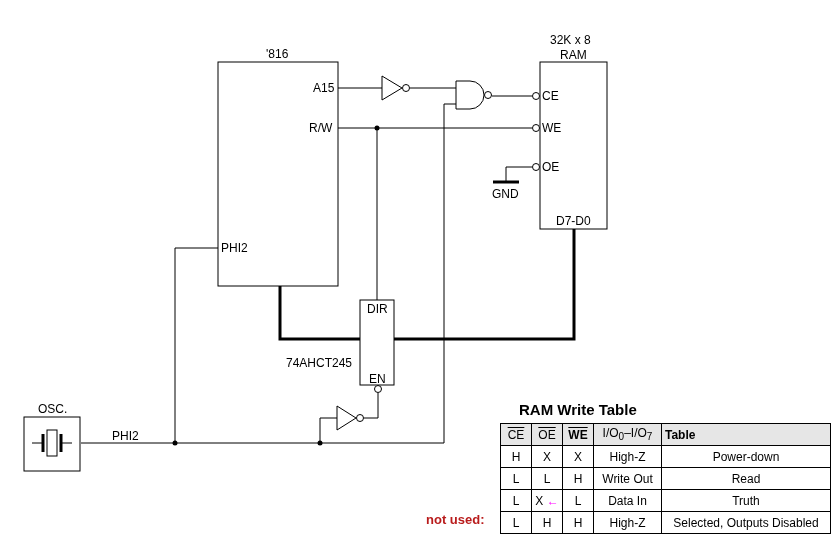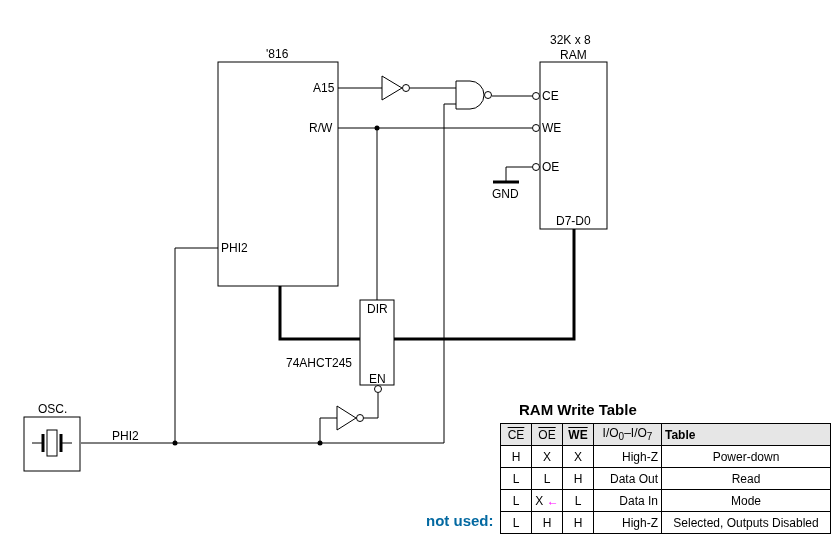--- a/index.html
+++ b/index.html
@@ -3,28 +3,28 @@
   <meta charset="utf-8">
   <style>
     html, body { margin: 0; padding: 0; background: #ffffff; }
     body { width: 839px; height: 543px; position: relative; overflow: hidden; font-family: "Liberation Sans", sans-serif; }
     svg { position: absolute; left: 0; top: 0; }
     .lbl { font-family: "Liberation Sans", sans-serif; font-size: 12px; fill: #000; }
     .wire { stroke: #000; stroke-width: 1; fill: none; }
     .bus { stroke: #000; stroke-width: 3; fill: none; }
     .box { stroke: #000; stroke-width: 1; fill: #fff; }
     #truth-title { position: absolute; left: 519px; top: 401px; font-size: 15px; font-weight: bold; color: #000; font-family: "Liberation Sans", sans-serif; }
-    #not-used { position: absolute; left: 426px; top: 512px; font-size: 15px; font-weight: bold; color: #0369a1; font-family: "Liberation Sans", sans-serif; }
+    #not-used { position: absolute; left: 426px; top: 512px; font-size: 13px; font-weight: bold; color: #b91c1c; font-family: "Liberation Sans", sans-serif; }
     table.tt { position: absolute; left: 500px; top: 423px; border-collapse: collapse; font-family: "Liberation Sans", sans-serif; font-size: 12px; }
     table.tt td, table.tt th { border: 1px solid #000; height: 21px; padding: 0 3px; }
     table.tt th { background: #e6e6e6; font-weight: normal; }
     table.tt th.mode { font-weight: bold; text-align: left; width: 162px; }
     table.tt th.io { width: 61px; }
     table.tt td.c { text-align: center; width: 24px; }
-    table.tt td.io { text-align: right; }
+    table.tt td.io { text-align: center; }
     table.tt td.mode { text-align: center; }
     .ovl { text-decoration: overline; }
     .arrow { color: #ff00ff; font-weight: bold; }
   </style>
 </head>
 <body>
 
 <svg width="839" height="543">
 
   <rect class="box" x="218" y="62" width="120" height="224"></rect>
@@ -108,29 +108,29 @@
     <td class="c">H</td>
     <td class="c">X</td>
     <td class="c">X</td>
     <td class="io">High-Z</td>
     <td class="mode">Power-down</td>
   </tr>
   <tr>
     <td class="c">L</td>
     <td class="c">L</td>
     <td class="c">H</td>
-    <td class="io">Data Out</td>
+    <td class="io">Write Out</td>
     <td class="mode">Read</td>
   </tr>
   <tr>
     <td class="c">L</td>
     <td class="c"><span>X</span> <span class="arrow">←</span></td>
     <td class="c">L</td>
     <td class="io">Data In</td>
-    <td class="mode">Mode</td>
+    <td class="mode">Truth</td>
   </tr>
   <tr>
     <td class="c">L</td>
     <td class="c">H</td>
     <td class="c">H</td>
     <td class="io">High-Z</td>
     <td class="mode">Selected, Outputs Disabled</td>
   </tr>
 </tbody>
   </table>

